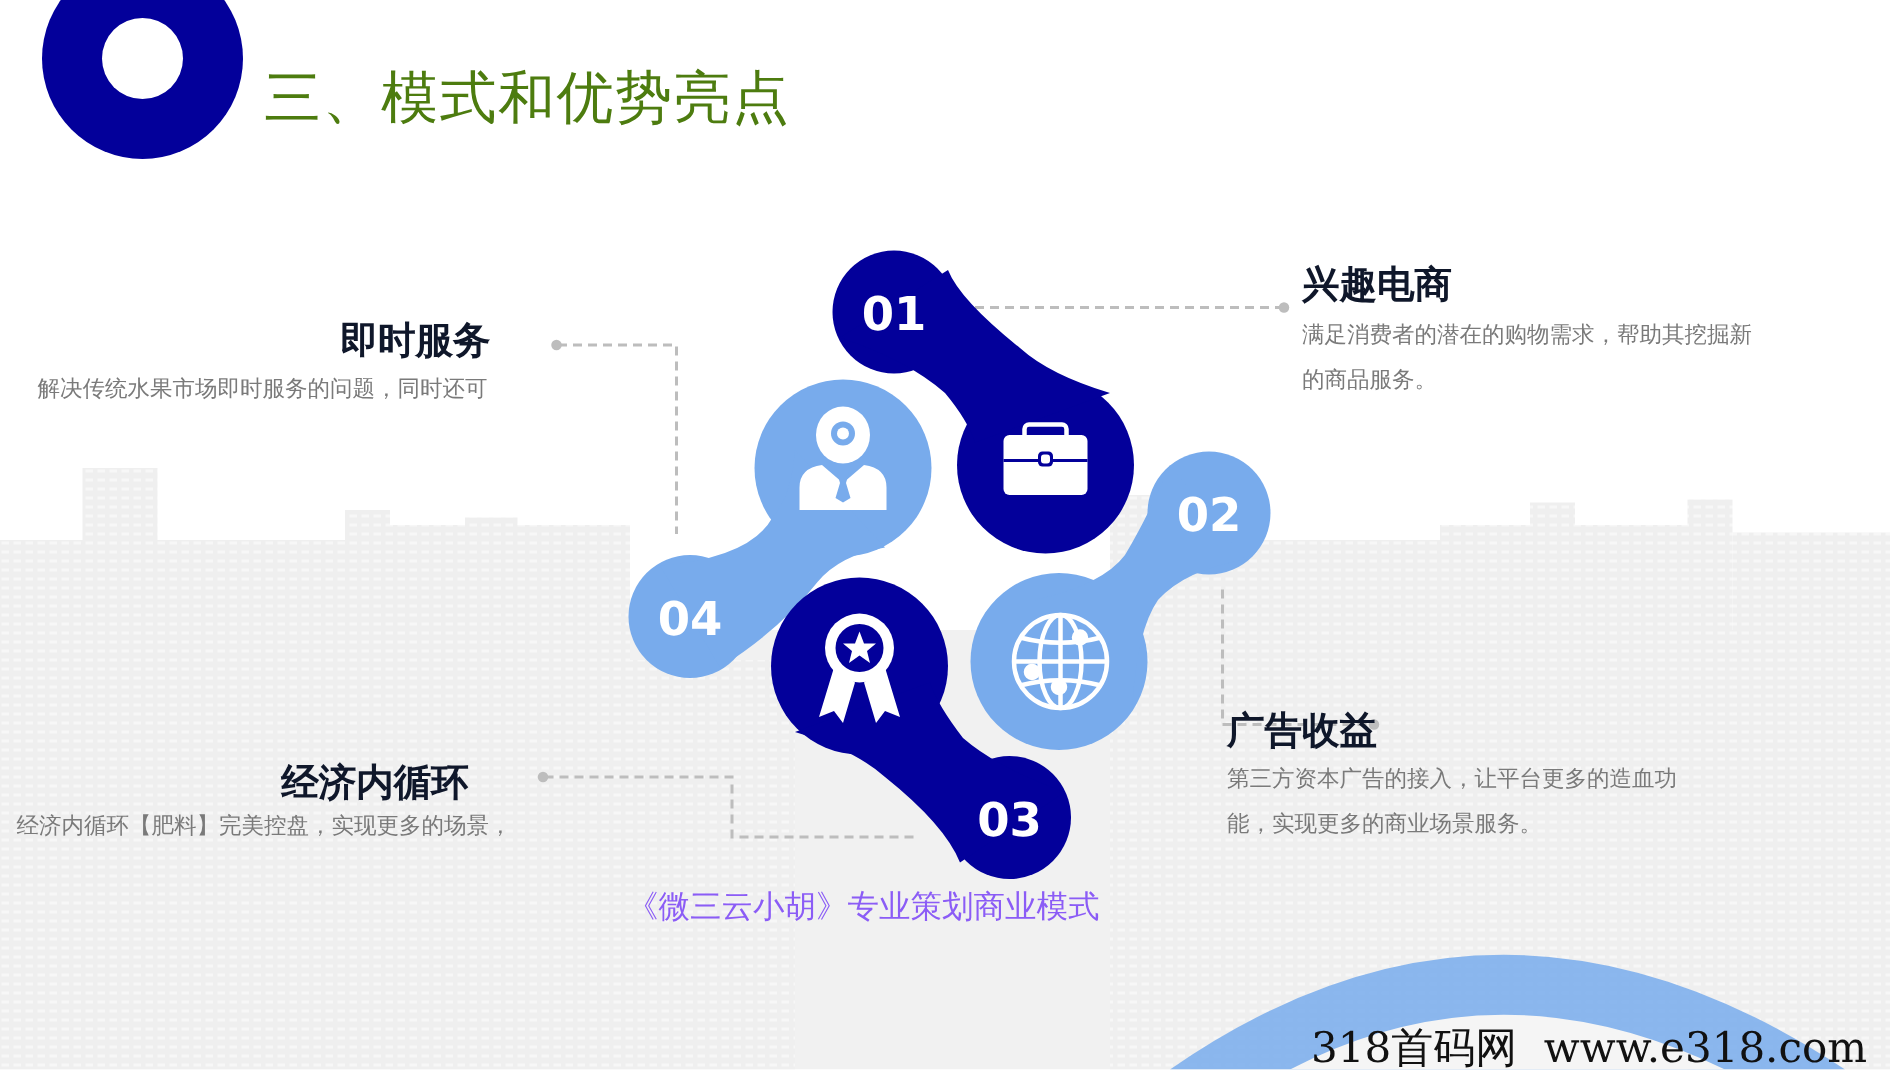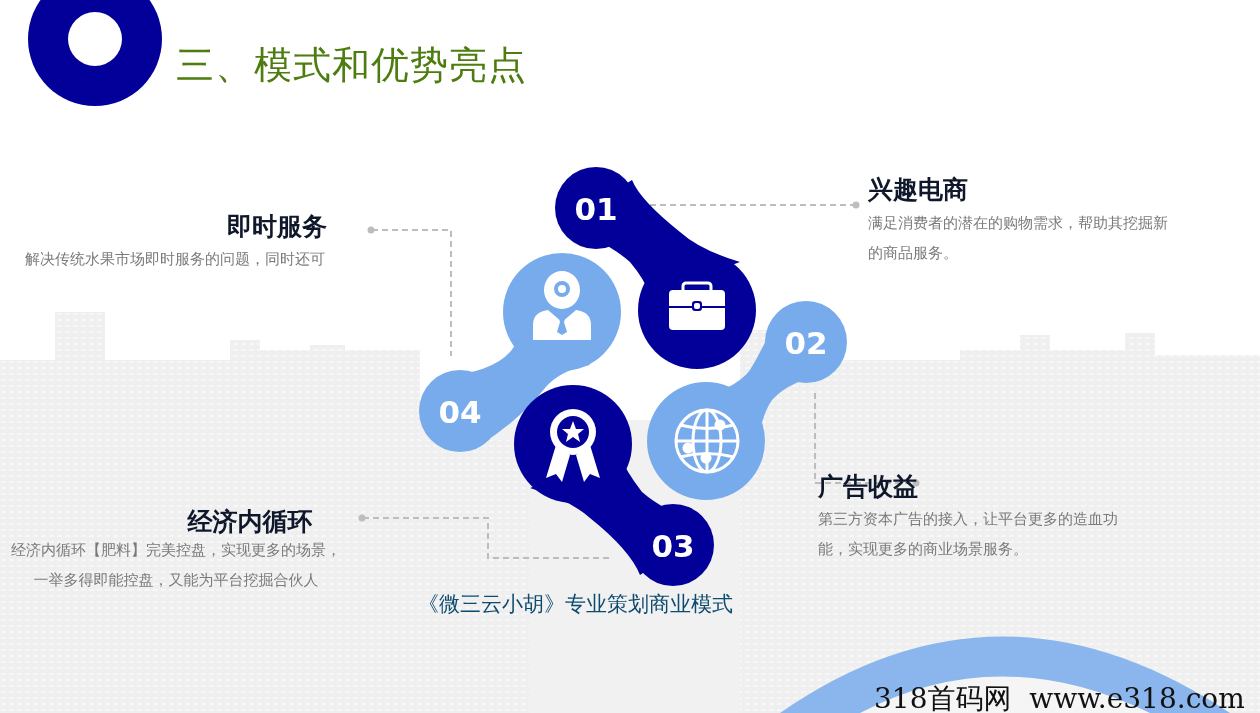--- a/index.html
+++ b/index.html
@@ -6,21 +6,21 @@
   body { width:1260px; height:713px; position:relative; overflow:hidden; background:#ffffff; font-family:"DejaVu Sans","Liberation Sans",sans-serif; }
   .city { position:absolute; left:0; top:0; width:1260px; height:713px; }
   .header-ring { position:absolute; left:28px; top:-28px; width:134px; height:134px; border-radius:50%; background:#03009a; }
   .header-ring .hole { position:absolute; left:40px; top:40px; width:54px; height:54px; border-radius:50%; background:#fff; }
   .page-title { position:absolute; left:176px; top:40px; font-size:38px; color:#4d7c0f; letter-spacing:1px; white-space:nowrap; }
   .diagram { position:absolute; left:0; top:0; width:1260px; height:713px; }
   .block-title { position:absolute; font-size:25px; font-weight:bold; color:#0f172a; white-space:nowrap; }
   .block-desc { position:absolute; font-size:15px; color:#7a7a7a; line-height:30px; white-space:nowrap; }
   .right { text-align:center; }
   .num { font-family:"DejaVu Sans",sans-serif; font-weight:bold; fill:#fff; font-size:31px; }
-  .tagline { position:absolute; left:418px; top:590px; font-size:21px; color:#0c4a6e; white-space:nowrap; }
+  .tagline { position:absolute; left:418px; top:590px; font-size:21px; color:#8b5cf6; white-space:nowrap; }
   .watermark { position:absolute; left:874px; top:680px; font-family:"DejaVu Serif","Liberation Serif",serif; font-size:28px; color:#111; white-space:pre; }
 </style>
 </head>
 <body>
 
 <svg class="city" viewBox="0 0 1260 713">
   <defs>
     <pattern id="win" width="8" height="6" patternUnits="userSpaceOnUse">
       <rect width="8" height="6" fill="#efefef"></rect>
       <rect x="1" y="1" width="5" height="2" fill="#f7f7f7"></rect>
@@ -144,17 +144,16 @@
 
 <div class="block-title" style="left:818px; top:470px;">广告收益</div>
 <div class="block-desc" style="left:818px; top:504px;">
   <div>第三方资本广告的接入，让平台更多的造血功</div>
   <div>能，实现更多的商业场景服务。</div>
 </div>
 
 <div class="block-title right" style="left:154px; top:505px; width:192px;">经济内循环</div>
 <div class="block-desc right" style="left:0px; top:523px; width:352px;margin-top:12px;">
   <div>经济内循环【肥料】完美控盘，实现更多的场景，</div>
-  <div>一举多得即能控盘，又能为平台挖掘合伙人</div>
 </div>
 
 <div class="tagline">《微三云小胡》专业策划商业模式</div>
 <div class="watermark">318首码网  www.e318.com</div>
 
 </body></html>

